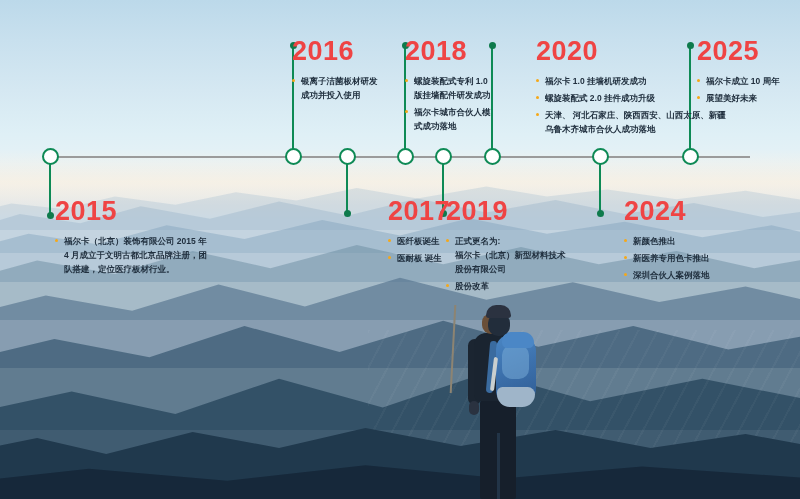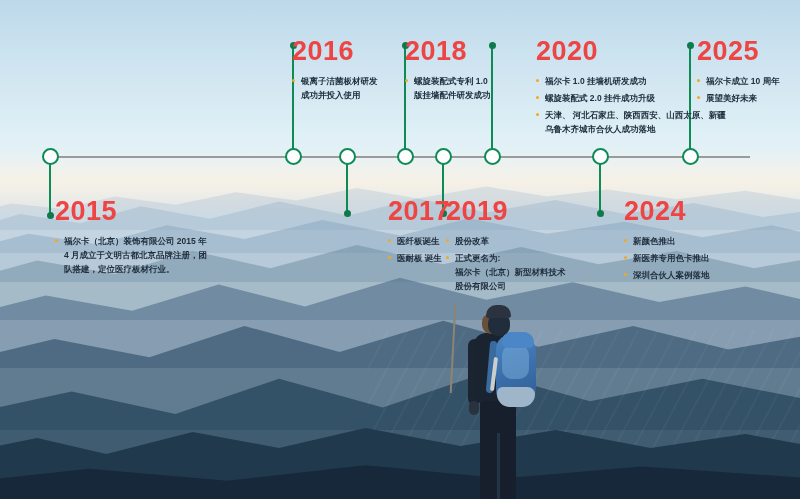--- a/index.html
+++ b/index.html
@@ -261,29 +261,31 @@
         <div class="bullets">
           <div class="bullet"><span class="dot"></span><span>医纤板诞生</span></div>
           <div class="bullet"><span class="dot"></span><span>医耐板 诞生</span></div>
         </div>
       </div>
       <div class="entry" style="left: 405px; width: 98px; top: 38px;">
         <div class="year">2018</div>
         <div class="bullets">
           <div class="bullet"><span class="dot"></span><span>螺旋装配式专利 1.0
 版挂墙配件研发成功</span></div>
+          <div class="bullet"><span class="dot"></span><span>福尔卡城市合伙人模
+式成功落地</span></div>
         </div>
       </div>
       <div class="entry" style="left: 446px; width: 120px; top: 198px;">
         <div class="year">2019</div>
         <div class="bullets">
-          <div class="bullet"><span class="dot"></span><span>股份改革</span></div>
           <div class="bullet"><span class="dot"></span><span>正式更名为:
 福尔卡（北京）新型材料技术
 股份有限公司</span></div>
+          <div class="bullet"><span class="dot"></span><span>股份改革</span></div>
         </div>
       </div>
       <div class="entry" style="left: 500px; width: 200px; top: 38px; margin-left: 36px;">
         <div class="year">2020</div>
         <div class="bullets">
           <div class="bullet"><span class="dot"></span><span>福尔卡 1.0 挂墙机研发成功</span></div>
           <div class="bullet"><span class="dot"></span><span>螺旋装配式 2.0 挂件成功升级</span></div>
           <div class="bullet"><span class="dot"></span><span>天津、 河北石家庄、陕西西安、山西太原、新疆
 乌鲁木齐城市合伙人成功落地</span></div>
         </div>

